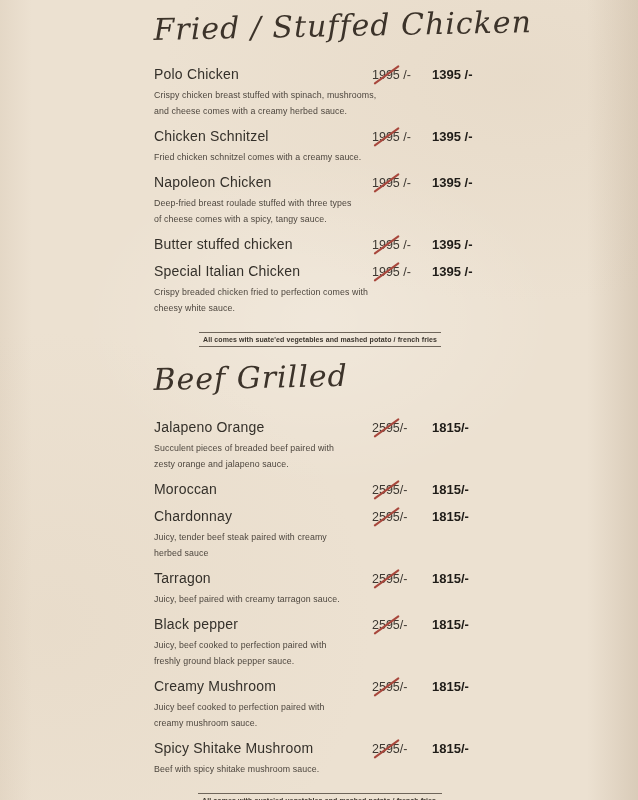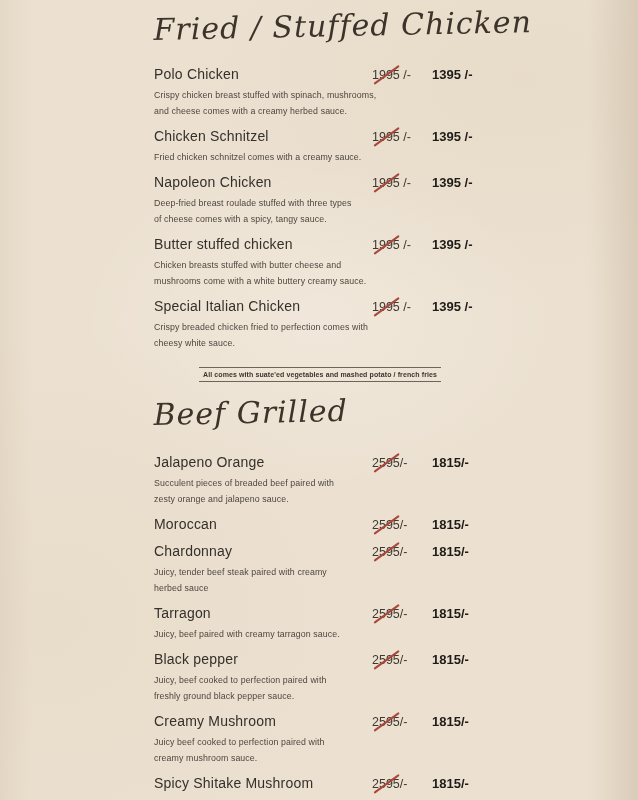--- a/index.html
+++ b/index.html
@@ -137,22 +137,20 @@
     <p class="item-desc">Deep-fried breast roulade stuffed with three types
 of cheese comes with a spicy, tangy sauce.</p>
   </div>
 
   <div class="menu-item">
     <div class="item-row">
       <span class="item-name">Butter stuffed chicken</span>
       <span class="old-price"><span class="old-amount"><span class="amount-text">1995</span><span class="strike"></span></span><span class="old-suffix"> /-</span></span>
       <span class="new-price">1395 /-</span>
     </div>
-    <p class="item-desc">Chicken breasts stuffed with butter cheese and
-mushrooms come with a white buttery creamy sauce.</p>
   </div>
 
   <div class="menu-item">
     <div class="item-row">
       <span class="item-name">Special Italian Chicken</span>
       <span class="old-price"><span class="old-amount"><span class="amount-text">1995</span><span class="strike"></span></span><span class="old-suffix"> /-</span></span>
       <span class="new-price">1395 /-</span>
     </div>
     <p class="item-desc">Crispy breaded chicken fried to perfection comes with
 cheesy white sauce.</p>
@@ -222,20 +220,21 @@
     <p class="item-desc">Juicy beef cooked to perfection paired with
 creamy mushroom sauce.</p>
   </div>
 
   <div class="menu-item">
     <div class="item-row">
       <span class="item-name">Spicy Shitake Mushroom</span>
       <span class="old-price"><span class="old-amount"><span class="amount-text">2595</span><span class="strike"></span></span><span class="old-suffix">/-</span></span>
       <span class="new-price">1815/-</span>
     </div>
+    <p class="item-desc">Beef with spicy shitake mushroom sauce.</p>
   </div>
 </div>
     <div class="note-wrap">
       <span class="note">All comes with suate'ed vegetables and mashed potato / french fries.</span>
     </div>
   </section>
 </div>
 </div>
 
 </body></html>

